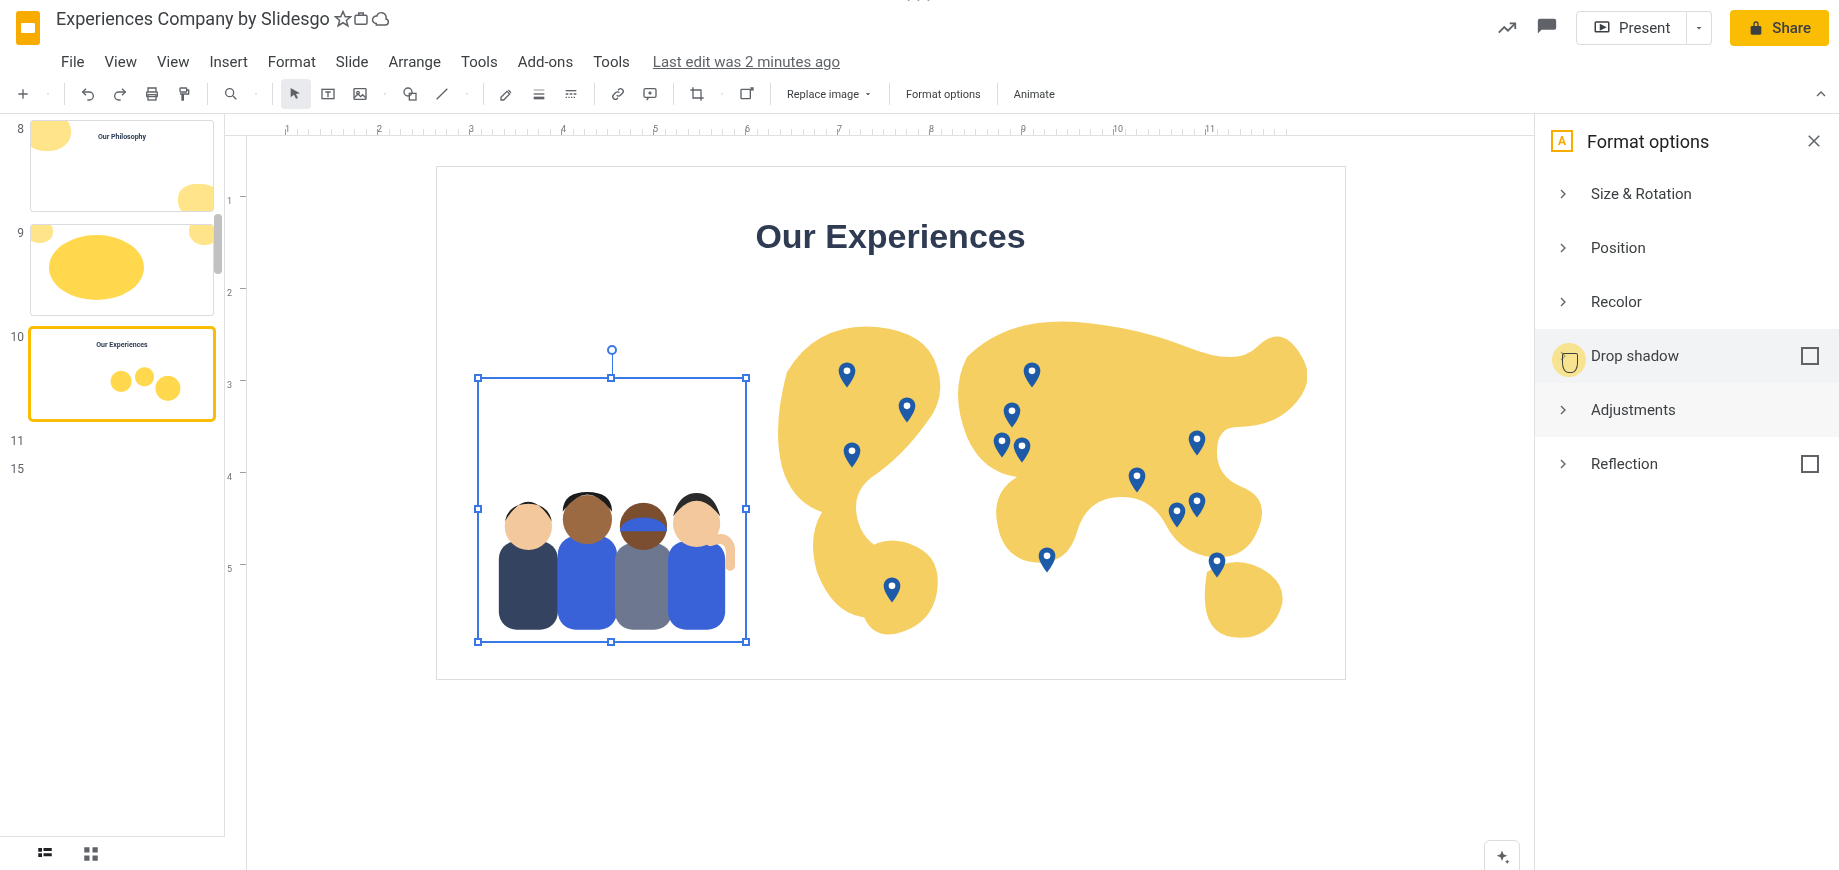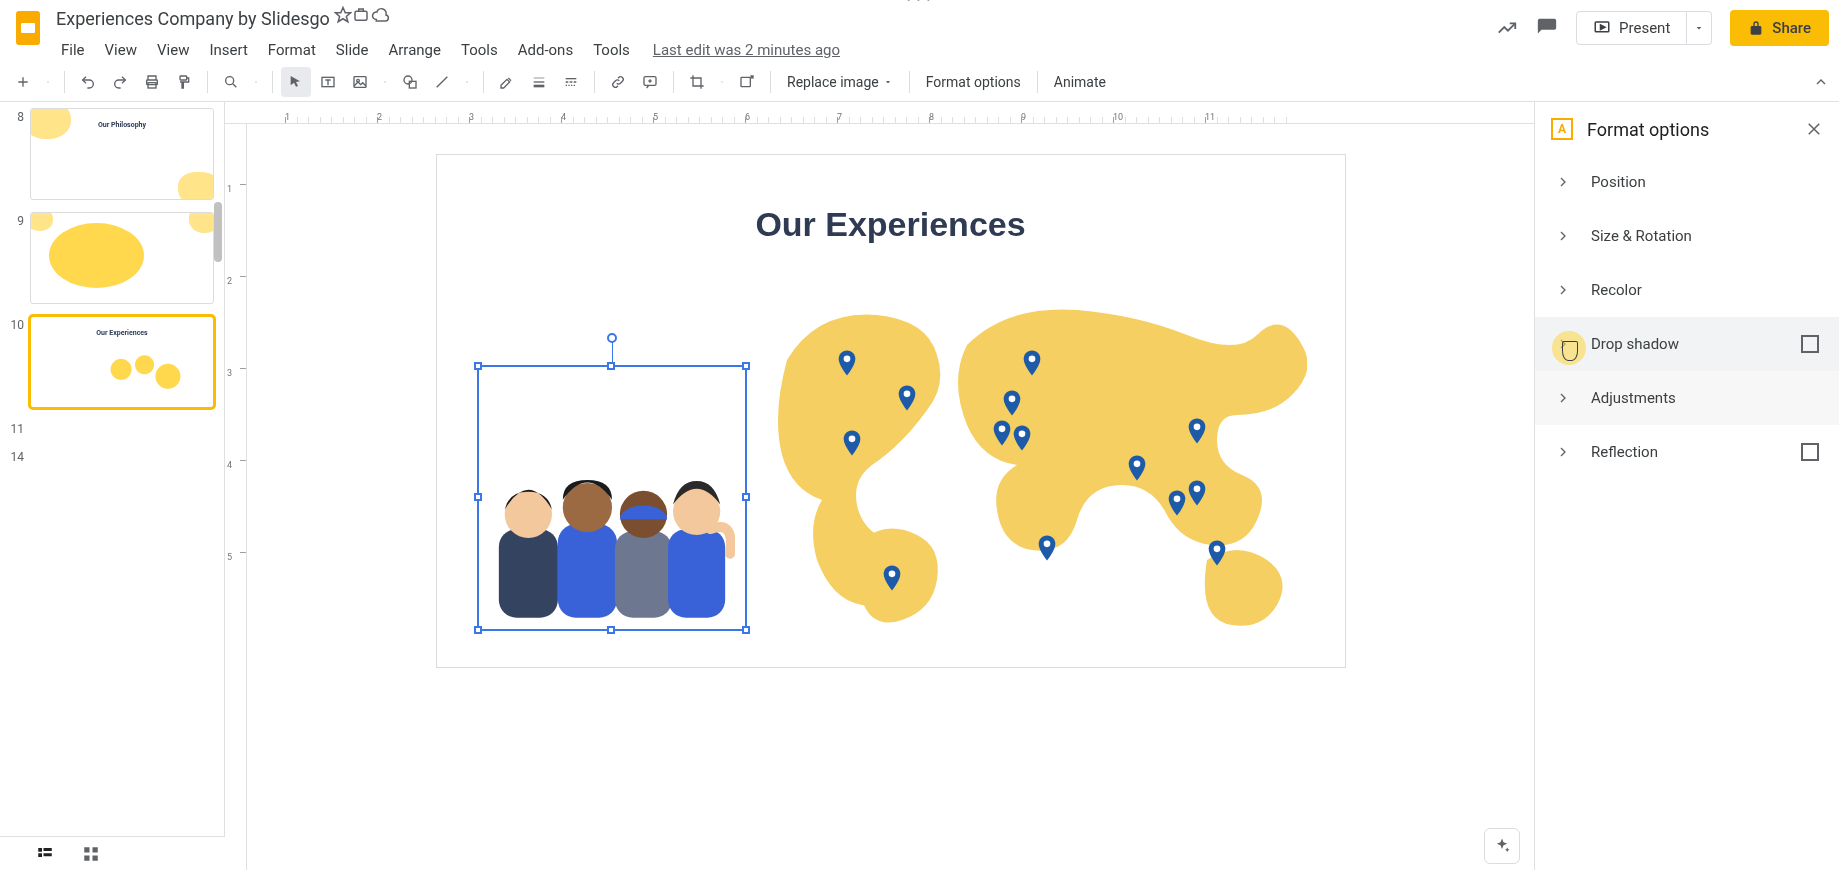--- a/index.html
+++ b/index.html
@@ -16,39 +16,39 @@
   }
   *{box-sizing:border-box}
   html,body{margin:0;padding:0;height:100%;width:100%;font-family:Roboto,Arial,Helvetica,sans-serif;color:var(--g-text-dark);background:#fff;overflow:hidden}
   button{font:inherit}
 
   
   #titlebar{display:flex;align-items:flex-start;padding:6px 10px 0 8px}
   .app-icon{width:40px;height:44px;display:flex;align-items:center;justify-content:center;margin-right:4px}
   .app-icon svg{width:28px;height:38px}
   .title-col{flex:0 0 auto;min-width:0}
-  .doc-row{display:flex;align-items:flex-start;}
+  .doc-row{display:flex;align-items:center;}
   .doc-title{font-size:18px;color:#3c4043;padding:2px 4px}
   .tb-icon{color:#5f6368;cursor:pointer}
-  .menu-row{display:flex;align-items:center;gap:2px;margin-top:6px}
+  .menu-row{display:flex;align-items:center;gap:2px;margin-top:18px}
   .menu-item{padding:4px 9px;font-size:15px;color:var(--g-text-dark);border-radius:4px;cursor:pointer}
   .last-edit{font-size:15px;color:#5f6368;text-decoration:underline;margin-left:12px;cursor:pointer}
   .title-spacer{flex:1}
   .title-actions{display:flex;align-items:center;gap:18px;padding-top:4px}
   .present-group{display:flex}
   .present-btn{display:flex;align-items:center;gap:8px;border:1px solid #dadce0;background:#fff;border-radius:4px 0 0 4px;padding:7px 16px;color:#3c4043;font-size:15px;cursor:pointer}
   .present-more{border:1px solid #dadce0;border-left:0;background:#fff;border-radius:0 4px 4px 0;padding:7px 6px;cursor:pointer;color:#5f6368}
   .share-btn{display:flex;align-items:center;gap:8px;background:var(--g-yellow);border:none;border-radius:4px;padding:9px 18px;font-size:15px;font-weight:500;color:#3c4043;cursor:pointer}
 
   
   #toolbar{display:flex;align-items:center;padding:4px 8px;border-bottom:1px solid var(--g-border);gap:2px;position:relative}
   .tbtn{width:30px;height:30px;display:flex;align-items:center;justify-content:center;border:none;background:transparent;color:#5f6368;border-radius:4px;cursor:pointer}
   .tbtn.sel{background:#e8eaed}
   .tsep{width:1px;height:22px;background:#dadce0;margin:0 6px}
-  .ttext{padding:4px 8px;font-size:14px;color:#3c4043;border-radius:4px;cursor:pointer;display:flex;align-items:center;gap:4px}
+  .ttext{padding:4px 8px;font-size:11px;color:#3c4043;border-radius:4px;cursor:pointer;display:flex;align-items:center;gap:4px}
   .toolbar-collapse{position:absolute;right:10px;cursor:pointer;color:#5f6368}
 
   
   #workspace{display:flex;height:calc(100% - 100px)}
 
   
   #filmstrip{width:225px;border-right:1px solid var(--g-border);overflow-y:auto;padding:6px 10px 6px 4px;position:relative}
   .fs-scroll{position:absolute;right:2px;top:100px;width:8px;height:60px;background:#c1c1c1;border-radius:4px}
   .fs-row{display:flex;align-items:flex-start;margin-bottom:12px}
   .fs-num{width:26px;text-align:right;font-size:12px;color:#5f6368;padding:2px 6px 0 0}
@@ -386,21 +386,21 @@
         <div style="position:absolute;left:55px;top:34px;right:10px;bottom:10px;background:radial-gradient(circle at 30% 40%, #ffd84d 0 10px, transparent 11px),radial-gradient(circle at 70% 55%, #ffd84d 0 12px, transparent 13px),radial-gradient(circle at 50% 30%, #ffd84d 0 9px, transparent 10px)"></div>
       </div>
     </div>
 
     <div class="fs-row">
       <div class="fs-num">11</div>
     </div>
 
 
     <div class="fs-row">
-      <div class="fs-num">14</div>
+      <div class="fs-num">15</div>
     </div>
   </div>
 
   <div id="canvas-wrap">
     <div id="ruler-h">
         <span class="tick" style="left: 60px;">1</span>
         <span class="tick" style="left: 71.5px; opacity: 0.35;"></span>
         <span class="tick" style="left: 83px; opacity: 0.35;"></span>
         <span class="tick" style="left: 94.5px; opacity: 0.35;"></span>
         <span class="tick" style="left: 106px; opacity: 0.35;"></span>
@@ -649,29 +649,29 @@
           </svg>
         </span>
     </div>
 
     <button class="sb-section">
       <span class="chev">
           <svg width="16" height="16" viewBox="0 0 24 24" fill="none" stroke="currentColor" stroke-width="2">
             <polyline points="9 6 15 12 9 18"></polyline>
           </svg>
         </span>
-      <span class="lbl">Position</span>
+      <span class="lbl">Size &amp; Rotation</span>
     </button>
     <button class="sb-section">
       <span class="chev">
           <svg width="16" height="16" viewBox="0 0 24 24" fill="none" stroke="currentColor" stroke-width="2">
             <polyline points="9 6 15 12 9 18"></polyline>
           </svg>
         </span>
-      <span class="lbl">Size &amp; Rotation</span>
+      <span class="lbl">Position</span>
     </button>
     <button class="sb-section">
       <span class="chev">
           <svg width="16" height="16" viewBox="0 0 24 24" fill="none" stroke="currentColor" stroke-width="2">
             <polyline points="9 6 15 12 9 18"></polyline>
           </svg>
         </span>
       <span class="lbl">Recolor</span>
     </button>
     <button class="sb-section highlight">

